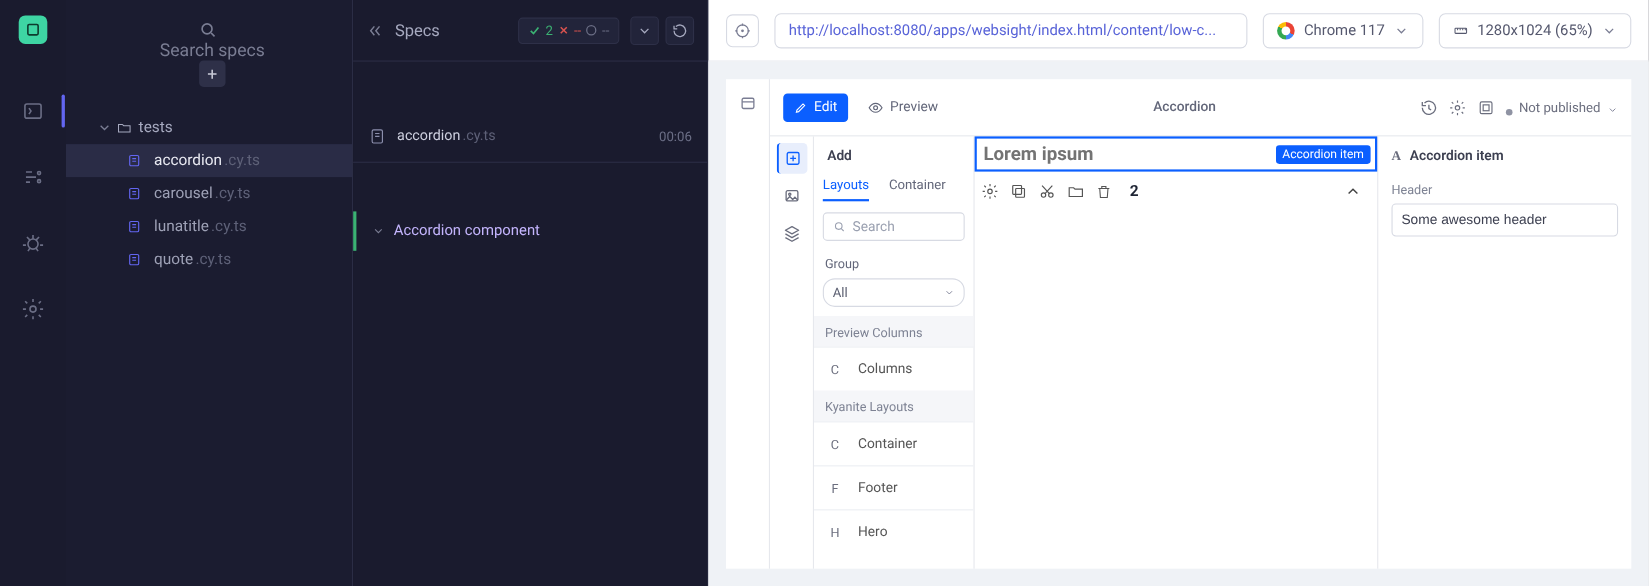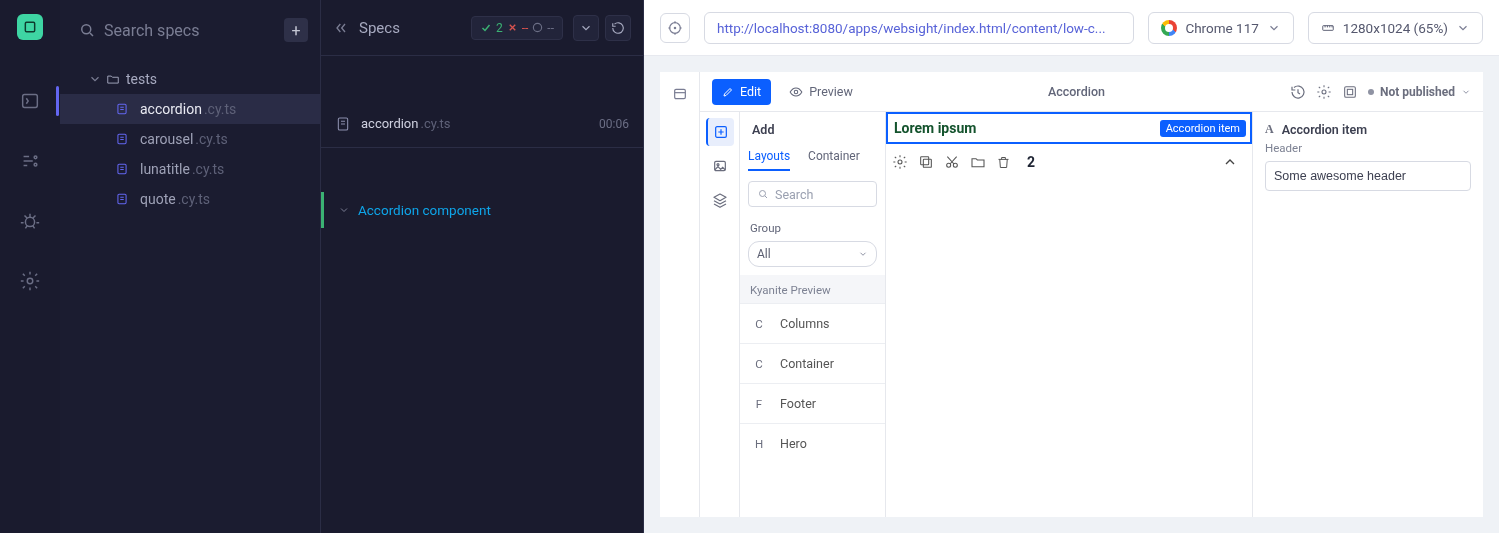--- a/index.html
+++ b/index.html
@@ -9,21 +9,21 @@
   
   .rail { width: 60px; background: #1a1b2e; display: flex; flex-direction: column; padding-top: 14px; gap: 18px; align-items: center; position: relative; }
   .rail .logo { width: 26px; height: 26px; background: #3ed5a3; border-radius: 6px; display:flex; align-items:center; justify-content:center; margin-bottom: 22px; }
   .rail .logo svg { width:14px; height:14px; }
   .rail-item { width: 60px; height: 42px; display: flex; align-items: center; justify-content: center; color: #6b6e85; position: relative; cursor:pointer; }
   .rail-item.active::before { content:""; position:absolute; left:56px; top:6px; bottom:6px; width:3px; background:#6366f1; border-radius:2px; }
   .rail-item svg { width:22px; height:22px; }
 
   
   .specs-col { width: 261px; background: #1b1c30; border-right: 1px solid #2b2d45; display:flex; flex-direction:column; }
-  .search-row { display:flex; align-items:center; padding: 18px 12px 12px 18px; color:#7a7d93; font-size:16px; }
+  .search-row { display:flex; align-items:center; padding: 18px 12px 12px 18px; color:#7a7d93; font-size:16px;flex-direction:column; }
   .search-row svg { width:18px; height:18px; margin-right:8px; flex-shrink:0; }
   .search-row span { flex:1; }
   .add-btn { width:24px; height:24px; background:#2e3048; border-radius:4px; display:flex; align-items:center; justify-content:center; color:#c5c7d4; font-size:16px; cursor:pointer; }
   .tree { padding: 10px 0 0 0; }
   .tree-row { display:flex; align-items:center; height:30px; padding-left: 28px; color:#a6a9bf; cursor:pointer; }
   .tree-row svg { width:14px; height:14px; margin-right:6px; flex-shrink:0; }
   .tree-row.folder { font-size:14px; }
   .tree-row .chev { margin-right:4px; color:#7a7d93; }
   .tree-file { display:flex; align-items:center; height:30px; padding-left:54px; color:#9ea1b6; cursor:pointer; font-size:14px; }
   .tree-file.active { background:#2a2c46; color:#e9eaf2; }
@@ -44,49 +44,49 @@
   .controls { display:flex; gap:6px; }
   .ctrl-btn { width:26px; height:26px; background:#22243a; border:1px solid #2e3048; border-radius:4px; display:flex; align-items:center; justify-content:center; color:#a6a9bf; cursor:pointer; }
   .ctrl-btn svg { width:14px; height:14px; }
 
   .spec-file-row { height:48px; display:flex; align-items:center; padding:0 14px; border-bottom:1px solid #2b2d45; color:#cfd1e0; }
   .spec-file-row .file-icon { color:#8c8fad; margin-right:10px; display:flex; }
   .spec-file-row .ext { color:#5e6178; margin-left:2px; }
   .spec-file-row .time { margin-left:auto; color:#6b6e85; font-size:12px; }
 
   .reporter-body { flex:1; overflow:auto; }
-  .suite-row { display:flex; align-items:center; height:36px; padding-left:14px; color:#0ea5e9; border-left:3px solid #3bb273; font-size:13.5px; }
+  .suite-row { display:flex; align-items:center; height:36px; padding-left:14px; color:#c4b5fd; border-left:3px solid #3bb273; font-size:13.5px; }
   .suite-row svg { width:12px; height:12px; margin-right:8px; color:#7a7d93; }
   .test-row { display:flex; align-items:center; height:28px; padding-left:30px; color:#a0a3b8; border-left:3px solid #3bb273; font-size:13px; }
   .test-row svg { width:12px; height:12px; margin-right:10px; color:#3bb273; }
 
   
   .aut { flex:1; background:#ffffff; display:flex; flex-direction:column; }
   .aut-bar { height:56px; display:flex; align-items:center; padding:0 16px; gap:14px; border-bottom:1px solid #e7e9ef; }
   .round-btn { width:30px; height:30px; border:1px solid #d7dae3; border-radius:6px; display:flex; align-items:center; justify-content:center; color:#7a7d93; cursor:pointer; }
   .url-pill { flex:1; height:32px; border:1px solid #d7dae3; border-radius:6px; display:flex; align-items:center; padding:0 12px; color:#5863d8; font-size:13.5px; overflow:hidden; white-space:nowrap; text-overflow:ellipsis; }
   .pill { height:32px; border:1px solid #d7dae3; border-radius:6px; display:flex; align-items:center; padding:0 12px; gap:8px; color:#55586e; cursor:pointer; font-size:13.5px;}
   .pill svg { width:14px; height:14px; }
   .chrome-dot { width:16px; height:16px; border-radius:50%; background: conic-gradient(#ea4335 0 33%, #4285f4 0 50%, #34a853 0 83%, #fbbc05 0); position:relative; }
   .chrome-dot::after { content:""; position:absolute; inset:4px; background:#fff; border-radius:50%; }
   .chev-down { width:10px; height:10px; color:#7a7d93; }
 
   .aut-stage { flex:1; background:#eff2f6; padding:16px; display:flex; }
   .editor-shell { flex:1; background:#fff; display:flex; font-size:12.5px; color:#555; }
 
   .ed-rail { width:40px; border-right:1px solid #e6e8ed; display:flex; flex-direction:column; align-items:center; padding-top:8px; gap:6px; }
   .ed-rail-item { width:28px; height:28px; display:flex; align-items:center; justify-content:center; color:#7a7d93; cursor:pointer; border-radius:4px; }
-  .ed-top { height:40px; display:flex; align-items:center; padding:0 12px; border-bottom:1px solid #e6e8ed; gap:8px; }
+  .ed-top { height:52px; display:flex; align-items:center; padding:0 12px; border-bottom:1px solid #e6e8ed; gap:8px; }
   .ed-btn { height:26px; padding:0 10px; border-radius:4px; display:flex; align-items:center; gap:6px; cursor:pointer; font-size:12.5px; }
   .ed-btn.primary { background:#0b5fff; color:#fff; }
   .ed-btn.ghost { color:#626679; }
   .ed-center-title { margin:0 auto; font-weight:500; color:#626679; }
   .ed-top-right { display:flex; align-items:center; gap:10px; }
   .ed-icon { color:#6b6e7e; display:flex; cursor:pointer; }
-  .pub-status { display:flex; align-items:center; gap:6px; color:#6b6e7e; font-size:12px; cursor:pointer;font-weight:bold; }
+  .pub-status { display:flex; align-items:flex-end; gap:6px; color:#6b6e7e; font-size:12px; cursor:pointer; }
   .pub-dot { width:6px; height:6px; border-radius:50%; background:#8f93a3; }
 
   .ed-body { flex:1; display:flex; }
   .ed-col-left { width:40px; border-right:1px solid #e6e8ed; display:flex; flex-direction:column; align-items:center; padding-top:6px; gap:6px; }
   .ed-col-left .mini { width:28px; height:28px; display:flex; align-items:center; justify-content:center; color:#6b6e7e; cursor:pointer; border-radius:4px; }
   .ed-col-left .mini.active { background:#e8eefc; color:#0b5fff; border-left:2px solid #0b5fff; }
 
   .ed-left-panel { width:146px; border-right:1px solid #e6e8ed; display:flex; flex-direction:column; }
   .ed-panel-title { padding:10px 12px 6px; font-weight:600; color:#3d4051; }
   .ed-tabs { display:flex; padding:6px 8px 0; gap:18px; font-size:12px; }
@@ -96,32 +96,32 @@
   .ed-search svg { width:12px; height:12px; }
   .ed-field-label { padding:4px 10px 2px; font-size:11.5px; color:#626679; }
   .ed-select { margin:4px 8px 8px; height:26px; border:1px solid #d7dae3; border-radius:11px; display:flex; align-items:center; padding:0 8px; justify-content:space-between; color:#5a5e70; font-size:12px; cursor:pointer; }
   .ed-group-label { padding:8px 10px 6px; font-size:11.5px; color:#7d8293; background:#f5f6f9; }
   .ed-comp-item { display:flex; align-items:center; height:40px; padding:0 12px; gap:14px; border-top:1px solid #eceef2; cursor:pointer; }
   .ed-comp-item .lettr { width:14px; text-align:center; color:#6b6e7e; font-size:11.5px; }
 
   .ed-canvas { flex:1; border-right:1px solid #e6e8ed; display:flex; flex-direction:column; position:relative; }
   .canvas-frame { border:2px solid #0b5fff; margin:0; }
   .canvas-row { display:flex; align-items:center; height:28px; }
-  .canvas-title { flex:1; padding-left:6px; font-weight:700; color:#14532d; font-size:14px; }
+  .canvas-title { flex:1; padding-left:6px; font-weight:700; color:#737373; font-size:17px; }
   .canvas-badge { background:#0b5fff; color:#fff; font-size:11px; padding:2px 6px; border-radius:3px; margin-right:4px; }
   .toolbar-row { display:flex; align-items:center; height:36px; padding-left:6px; gap:10px; }
   .toolbar-row .tico { color:#555; cursor:pointer; display:flex; }
   .toolbar-row .num { font-weight:700; font-size:14px; color:#1e2433; margin-left:6px; }
   .toolbar-row .chev-up { margin-left:auto; margin-right:14px; color:#444; }
 
   .ed-right { width:230px; display:flex; flex-direction:column; padding:10px 12px; }
   .er-head { display:flex; align-items:center; gap:8px; font-weight:600; color:#3d4051; font-size:12.5px; }
   .er-head .aicon { font-family: serif; color:#6b6e7e; font-size:12px; }
   .er-tab { margin-top:14px; font-size:12px; color:#0b5fff; border-bottom:2px solid #0b5fff; display:inline-block; padding-bottom:4px; cursor:pointer; }
-  .er-label { margin-top:4px; font-size:11.5px; color:#7d8293; }
+  .er-label { margin-top:16px; font-size:11.5px; color:#7d8293; }
   .er-input { margin-top:6px; height:30px; border:1px solid #d7dae3; border-radius:4px; padding:6px 8px; font-size:12.5px; color:#3d4051; width:100%; background:#fff; }
 
   
   svg { display:block; }
 </style>
 </head>
 <body>
 
 <div class="app">
 
@@ -413,25 +413,26 @@
                 <span>Search</span>
               </div>
               <div class="ed-field-label">Group</div>
               <div class="ed-select">
                 <span>All</span>
                 <svg class="chev-down" viewBox="0 0 24 24" fill="none" stroke="currentColor" stroke-width="2">
                     <path d="M6 9l6 6 6-6"></path>
                   </svg>
               </div>
               <div id="comp-sections" style="overflow:auto; flex:1;">
-                  <div class="ed-group-label">Kyanite Preview</div>
+                  <div class="ed-group-label">Preview Columns</div>
                   <div class="ed-comp-item">
                     <span class="lettr">C</span>
                     <span>Columns</span>
                   </div>
+                  <div class="ed-group-label">Kyanite Layouts</div>
                   <div class="ed-comp-item">
                     <span class="lettr">C</span>
                     <span>Container</span>
                   </div>
                   <div class="ed-comp-item">
                     <span class="lettr">F</span>
                     <span>Footer</span>
                   </div>
                   <div class="ed-comp-item">
                     <span class="lettr">H</span>

